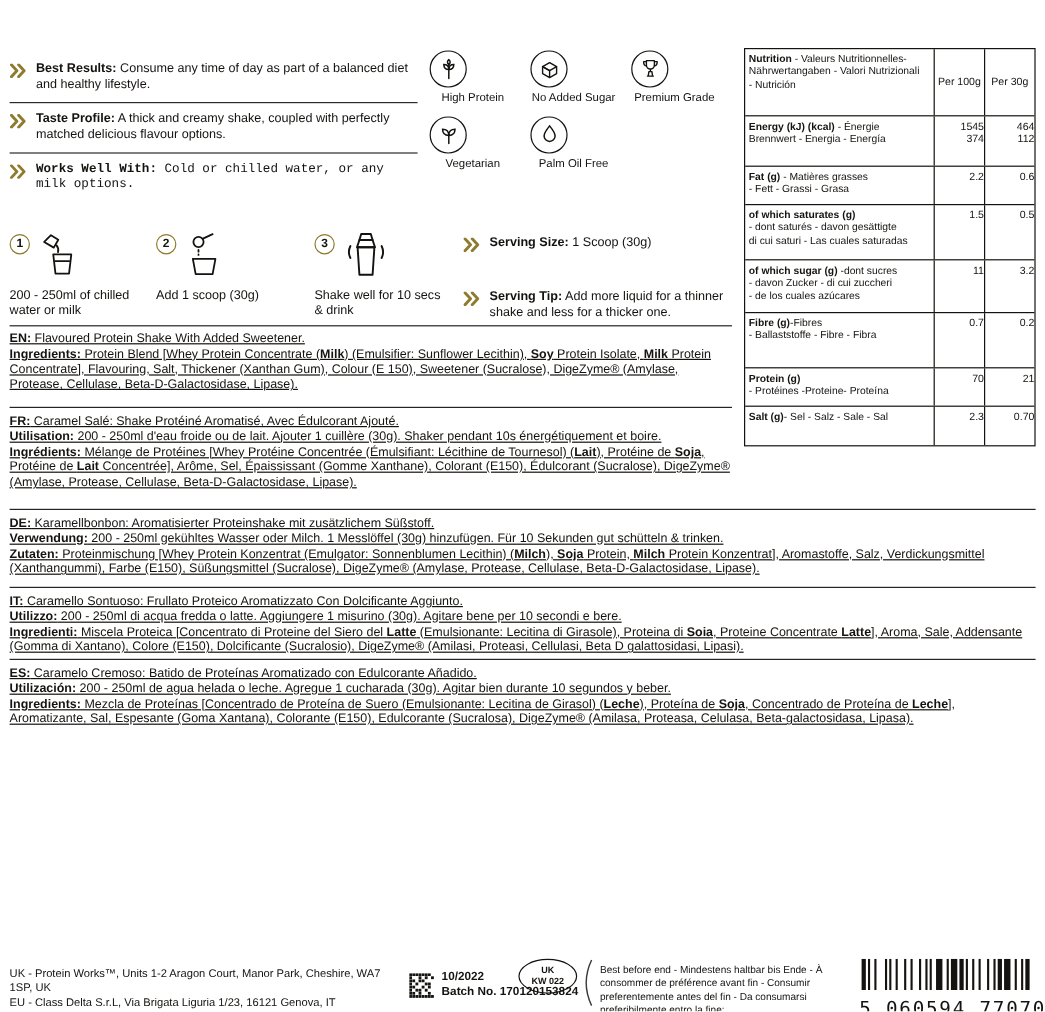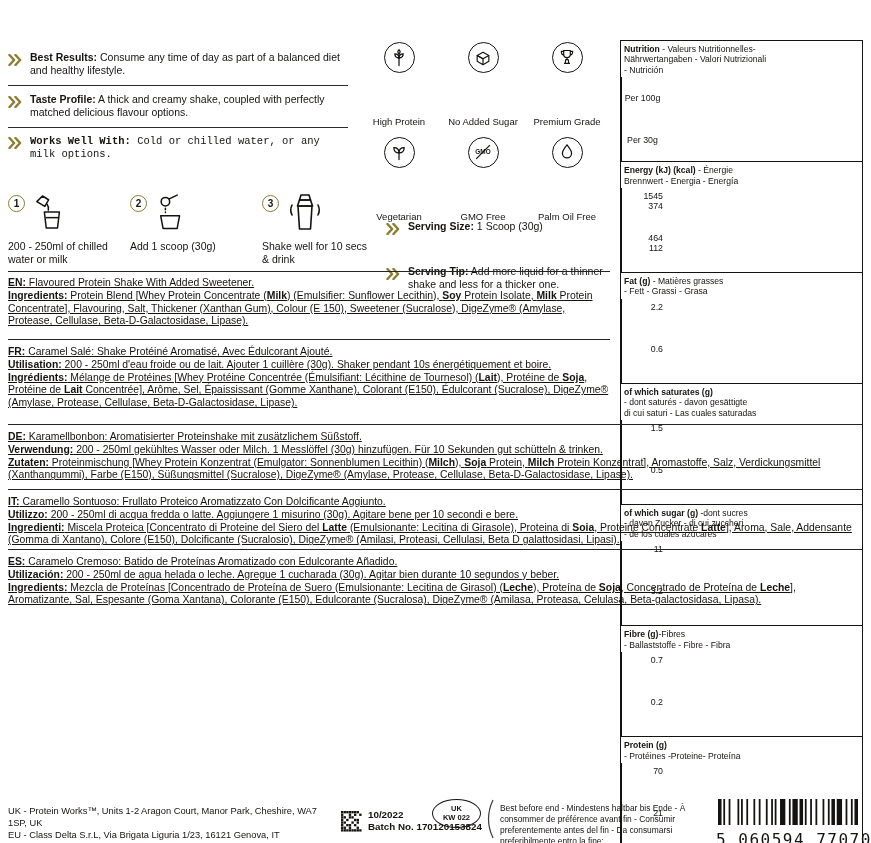--- a/index.html
+++ b/index.html
@@ -10,26 +10,26 @@
   .titlebar{position:absolute;top:2px;left:0;right:0;border-top:1.6px solid #151310;border-bottom:1.6px solid #151310;padding:5px 0 6px;}
   .titlebar h1{font-size:16.5px;text-align:center;font-weight:bold;}
 
   .bullets{position:absolute;left:8px;top:44px;width:340px;}
   .bullet{display:flex;gap:8px;padding:7px 0 8px;border-bottom:1px solid #2b2b2b;}
   .bullet:last-child{border-bottom:none;font-family:Liberation Mono, monospace;}
   .chev{flex:0 0 14px;margin-top:1px;}
   .btext{font-size:10.5px;line-height:13px;}
 
   .badges{position:absolute;left:358px;top:42px;width:250px;display:grid;grid-template-columns:repeat(3,1fr);row-gap:9px;column-gap:2px;}
-  .badge{display:flex;flex-direction:column;align-items:center;gap:40px;}
+  .badge{display:flex;flex-direction:column;}
   .bcircle{width:31px;height:31px;border:1.7px solid #151310;border-radius:50%;display:flex;align-items:center;justify-content:center;flex:0 0 auto;}
   .blabel{margin-top:4px;font-size:9.5px;line-height:10.5px;text-align:center;max-width:72px;}
 
   .ntable{position:absolute;left:620px;top:40px;width:243px;border:1.2px solid #151310;font-size:8.6px;line-height:10.4px;}
-  .nrow{display:flex;align-items:stretch;border-bottom:1px solid #151310;flex-direction:column;}
+  .nrow{display:flex;align-items:stretch;border-bottom:1px solid #151310;}
   .nrow:last-child{border-bottom:none;}
   .nlabel{flex:1;padding:3px 3px 2px;}
   .nval{flex:0 0 42px;width:42px;border-left:1px solid #151310;text-align:right;padding-top:3px;font-size:8.8px;}
   .nhead .nval{display:flex;align-items:center;justify-content:center;padding-top:0;}
   .nrow:nth-child(1){min-height:56px;}
   .nrow:nth-child(2){min-height:42px;}
   .nrow:nth-child(3){min-height:32px;}
   .nrow:nth-child(4){min-height:46px;}
   .nrow:nth-child(5){min-height:44px;}
   .nrow:nth-child(6){min-height:46px;}
@@ -37,21 +37,21 @@
   .nrow:nth-child(8){min-height:32px;}
   .nrow:nth-child(9){min-height:20px;}
 
   .steps{position:absolute;left:8px;top:192px;width:380px;display:flex;}
   .step{flex:0 0 122px;}
   .step:nth-child(2){flex-basis:132px;}
   .step-head{display:flex;align-items:flex-start;gap:9px;height:48px;}
   .stepnum{width:17px;height:17px;border:1.7px solid var(--accent,#8e7b2e);border-radius:50%;display:flex;align-items:center;justify-content:center;font-size:10px;font-weight:bold;margin-top:3px;}
   .step-text{font-size:10.5px;line-height:13px;width:112px;}
 
-  .serving{position:absolute;left:386px;top:196px;width:232px;margin-top:24px;}
+  .serving{position:absolute;left:386px;top:196px;width:232px;}
   .sv-item{display:flex;gap:8px;}
   .sv-item + .sv-item{margin-top:26px;}
 
   .lang{position:absolute;left:8px;font-size:10.4px;line-height:12.8px;text-decoration:underline;}
   .lp{margin:0;}
   .sec-en{top:277px;width:602px;}
   .sec-fr{top:346px;width:602px;}
   .sec-de{top:431px;width:853px;}
   .sec-it{top:496px;width:853px;}
   .sec-es{top:556px;width:853px;}
@@ -133,29 +133,20 @@
       </div>
       <div class="badge">
         <div class="bcircle">
           <svg width="20" height="20" viewBox="0 0 24 24" fill="none" stroke="#151310" stroke-width="1.5" stroke-linecap="round">
             <path d="M12 21v-8"></path>
             <path d="M12 13C7.8 13 5.8 10.2 5.8 6.8 10 6.8 12 9.4 12 13z"></path>
             <path d="M12 13c4.2 0 6.2-2.8 6.2-6.2C14 6.8 12 9.4 12 13z"></path>
           </svg>
         </div>
         <div class="blabel">Vegetarian</div>
-      </div>
-      <div class="badge">
-        <div class="bcircle">
-          <svg width="22" height="22" viewBox="0 0 24 24">
-            <text x="12" y="14.5" text-anchor="middle" font-size="7" font-family="Liberation Sans, sans-serif" font-weight="bold" fill="#151310">GMO</text>
-            <path d="M4.5 19.5L19.5 4.5" stroke="#151310" stroke-width="1.4"></path>
-          </svg>
-        </div>
-        <div class="blabel">GMO Free</div>
       </div>
       <div class="badge">
         <div class="bcircle">
           <svg width="20" height="20" viewBox="0 0 24 24" fill="none" stroke="#151310" stroke-width="1.5">
             <path d="M12 3.5c3.2 4 5.5 7 5.5 10a5.5 5.5 0 0 1-11 0c0-3 2.3-6 5.5-10z"></path>
           </svg>
         </div>
         <div class="blabel">Palm Oil Free</div>
       </div>
     </section>

